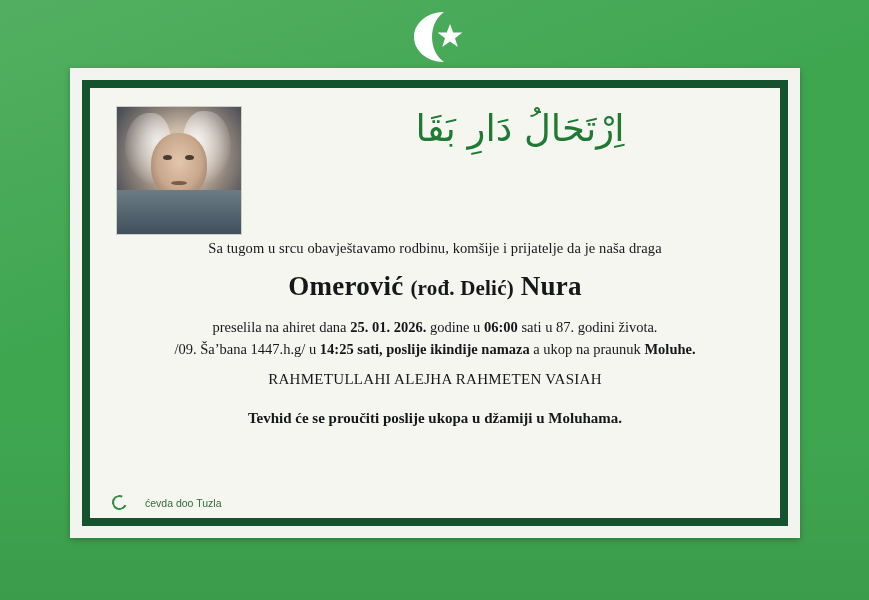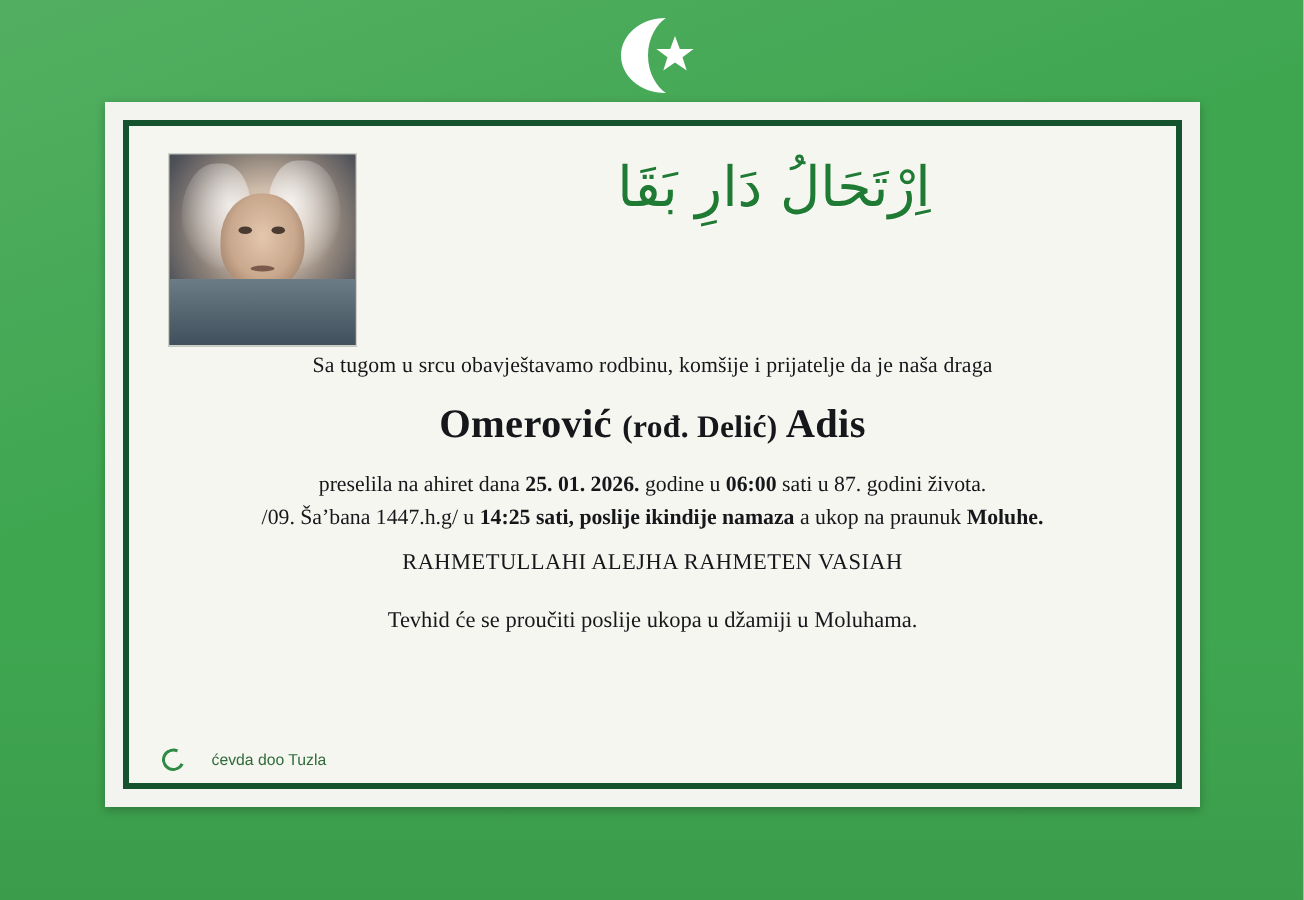--- a/index.html
+++ b/index.html
@@ -45,21 +45,21 @@
     height: 470px;
     background: #f3f4ef;
     box-sizing: border-box;
     box-shadow: 0 2px 6px rgba(0,0,0,0.25);
     padding: 12px;
   }
   .card-inner {
     position: relative;
     width: 100%;
     height: 100%;
-    border: 4px solid #14532d;
+    border: 8px solid #14532d;
     box-sizing: border-box;
     background: #f6f6f1;
     padding: 10px 14px 8px 14px;
   }
 
   
   .photo-wrap {
     position: absolute;
     left: 26px;
     top: 18px;
@@ -170,21 +170,21 @@
     letter-spacing: 0.3px;
   }
   .mourners {
     font-size: 14.5px;
     line-height: 1.5;
     margin: 0 18px 0 18px;
   }
   .mourners .lbl { font-weight: bold; font-size: 15.5px; }
   .tevhid {
     font-size: 15px;
-    font-weight: normal;
+    font-weight: bold;
     margin: 22px 0 0 0;
   }
 
   
   .credit {
     position: absolute;
     left: 22px;
     bottom: 8px;
     font-family: "Liberation Sans", sans-serif;
     font-size: 10.5px;
@@ -232,21 +232,21 @@
 
       <div class="calligraphy">اِرْتَحَالُ دَارِ بَقَا</div>
 
       <div class="body-text">
 
         <p class="intro">Sa tugom u srcu obavještavamo rodbinu, komšije i prijatelje da je naša draga</p>
 
         <p class="name">
           <span>Omerović</span>
           <span class="maiden">(rođ. Delić)</span>
-          <span>Adis</span>
+          <span>Nura</span>
         </p>
 
         <div class="lines">
             <div><span>preselila na ahiret dana </span><span class="b">25. 01. 2026.</span><span> godine u </span><span class="b">06:00</span><span> sati u 87. godini života.</span></div>
             <div><span>/09. Ša’bana 1447.h.g/ u </span><span class="b">14:25 sati, poslije ikindije namaza</span><span> a ukop na praunuk </span><span class="b">Moluhe.</span></div>
           </div>
 
         <p class="rahmet">RAHMETULLAHI ALEJHA RAHMETEN VASIAH</p>
 
 

